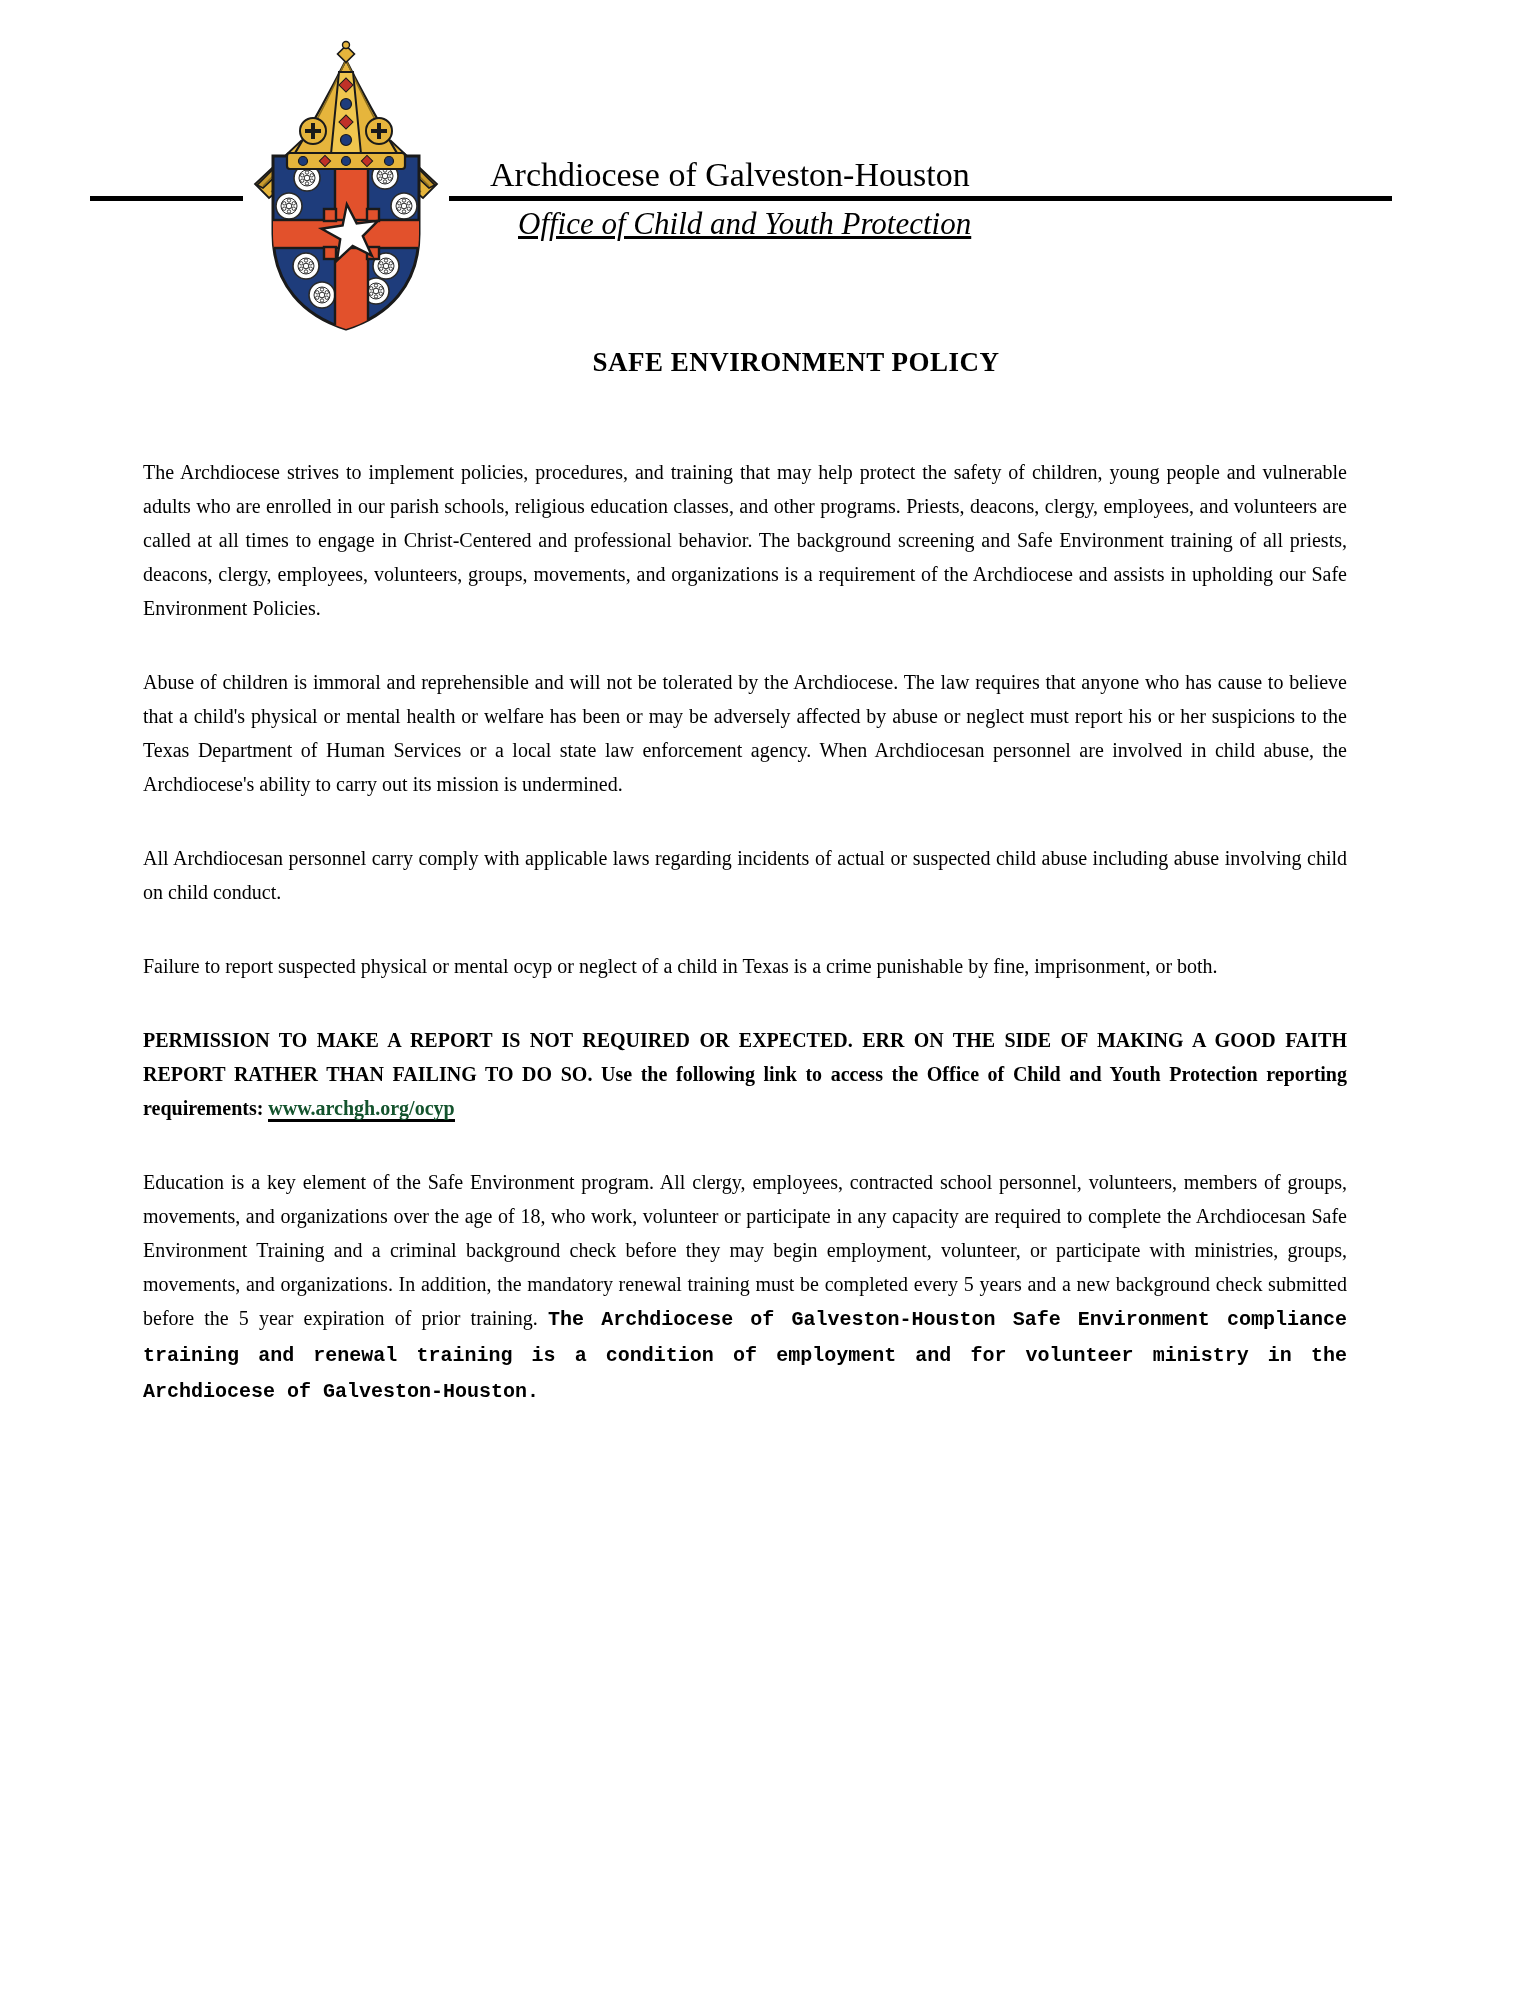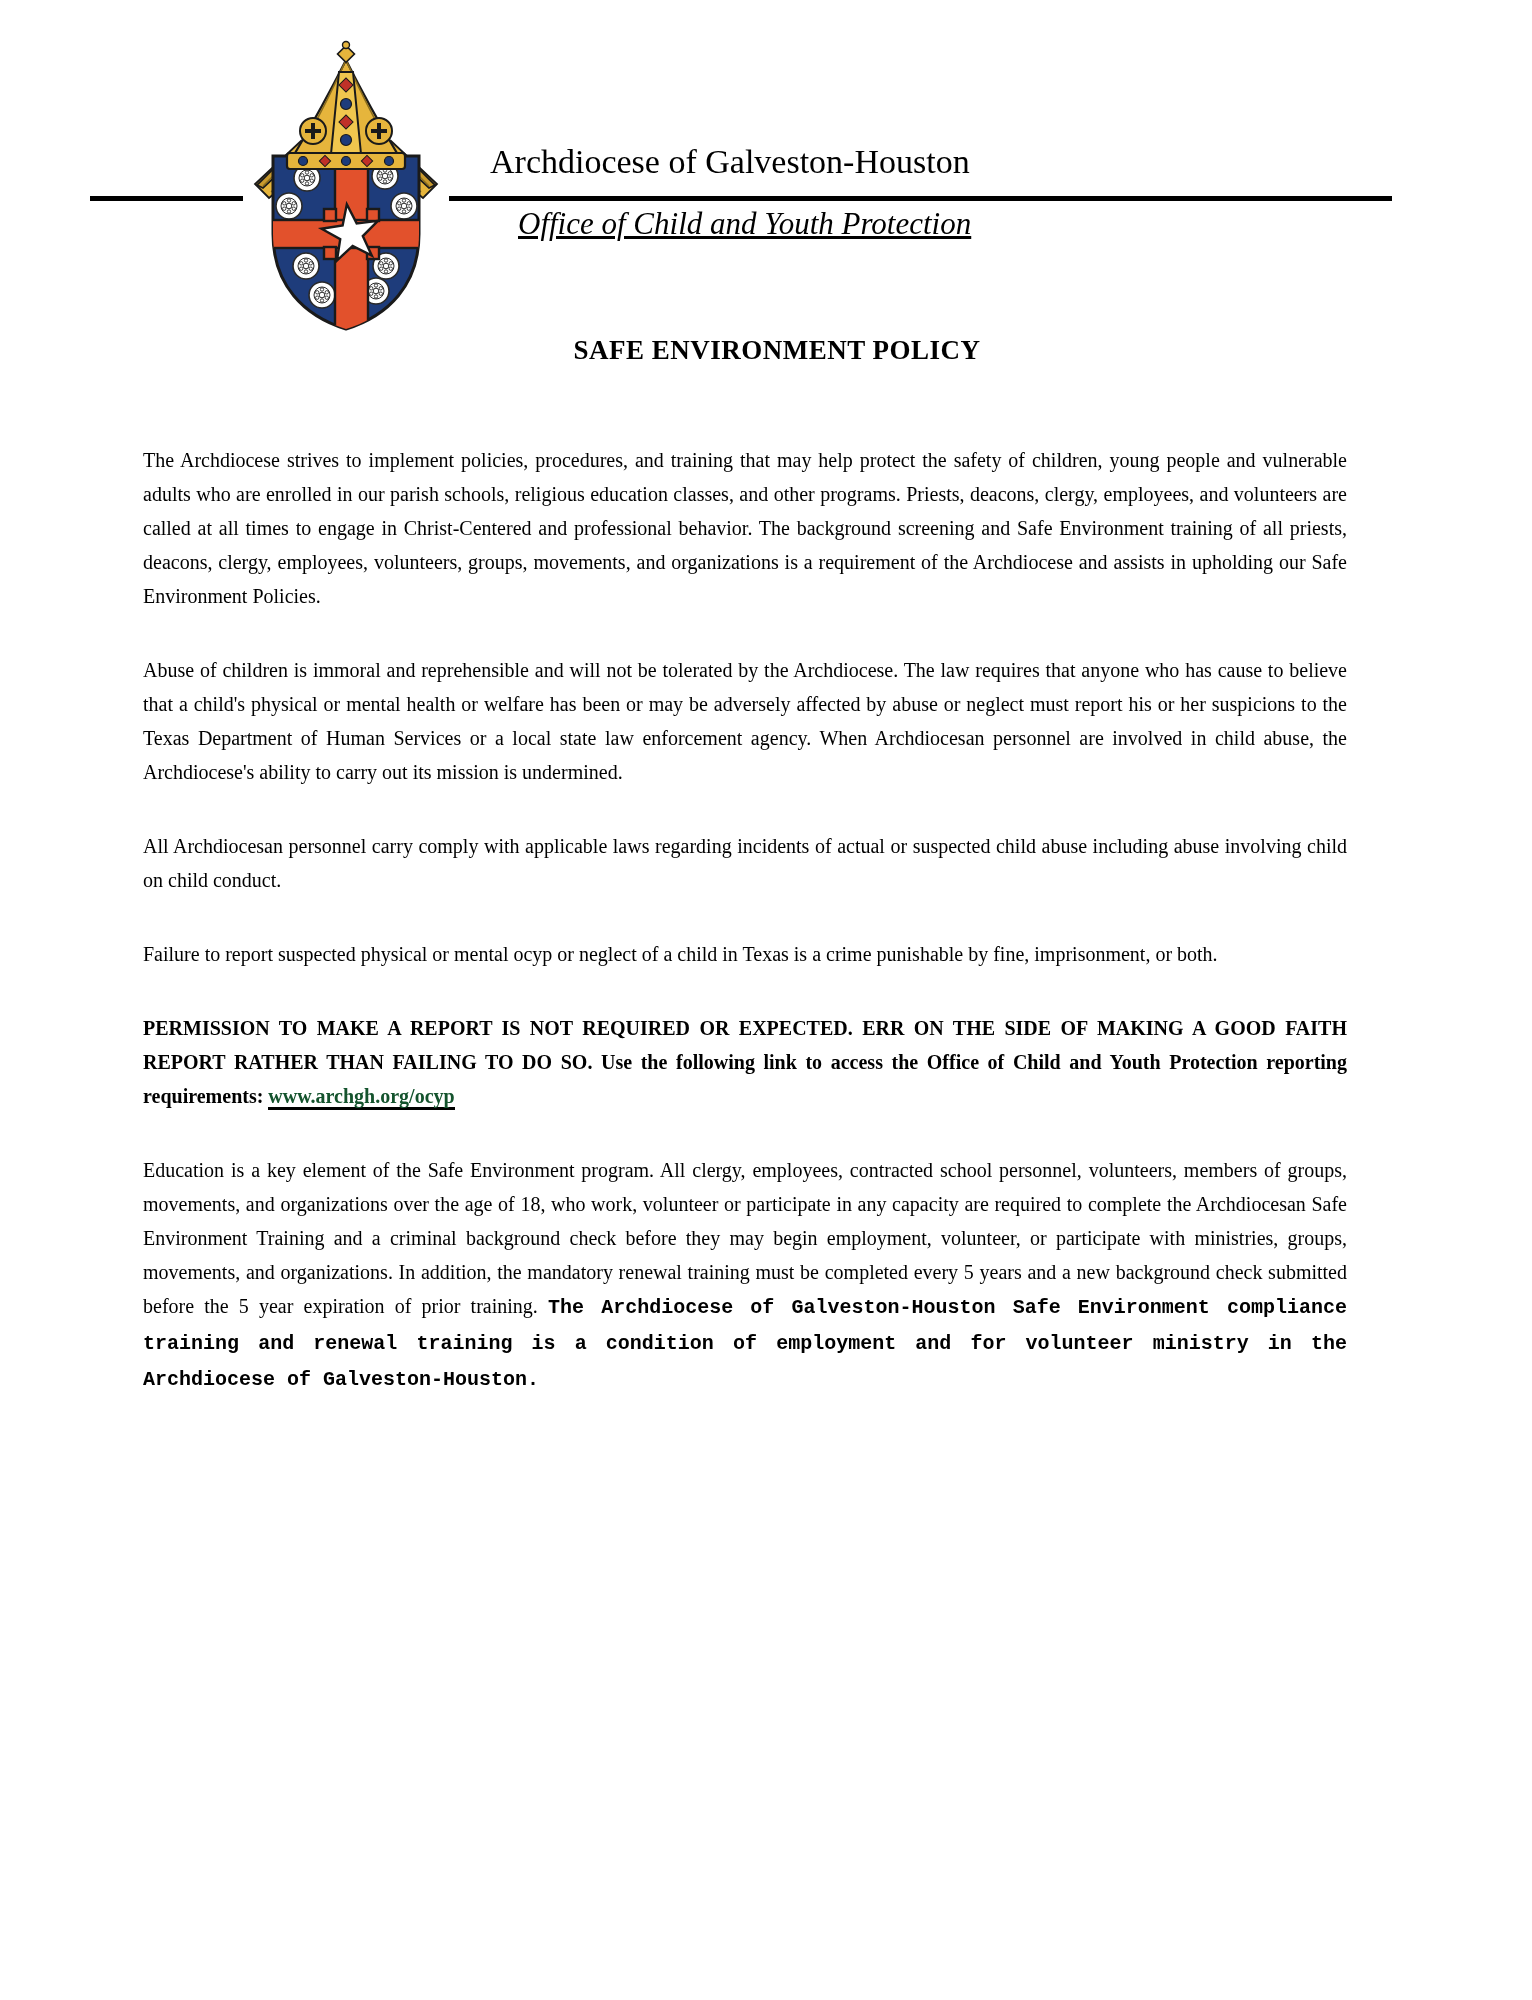--- a/index.html
+++ b/index.html
@@ -23,21 +23,21 @@
   .logo {
     position: absolute;
     left: 243px;
     top: 38px;
     width: 206px;
     height: 300px;
   }
   .org-name {
     position: absolute;
     left: 490px;
-    top: 143px;
+    top: 156px;
     font-size: 34px;
     line-height: 38px;
     white-space: nowrap;
   }
   .office-name {
     position: absolute;
     left: 518px;
     top: 206px;
     font-size: 31px;
     line-height: 35px;
@@ -52,22 +52,22 @@
     width: 1204px;
     padding-top: 332px;
   }
   .doc-title {
     text-align: center;
     font-weight: bold;
     font-size: 27px;
     line-height: 34px;
     letter-spacing: 0.5px;
     position: relative;
-    left: 32px;
-    margin: 1px 0 76px 0;
+    left: 51px;
+    margin: 13px 0 76px 0;
   }
   .para {
     font-size: 20px;
     line-height: 34px;
     text-align: justify;
     margin: 0 0 40px 0;
   }
   .para.bold { font-weight: bold; }
   .bold-run { font-weight: bold; font-family: Liberation Mono, monospace; }
   .link {

